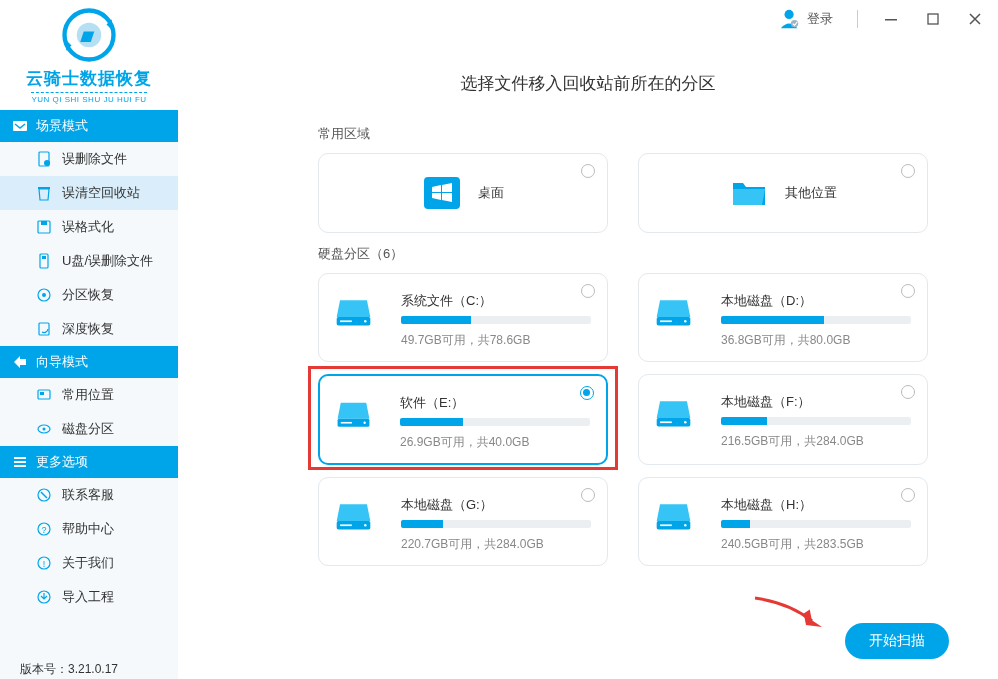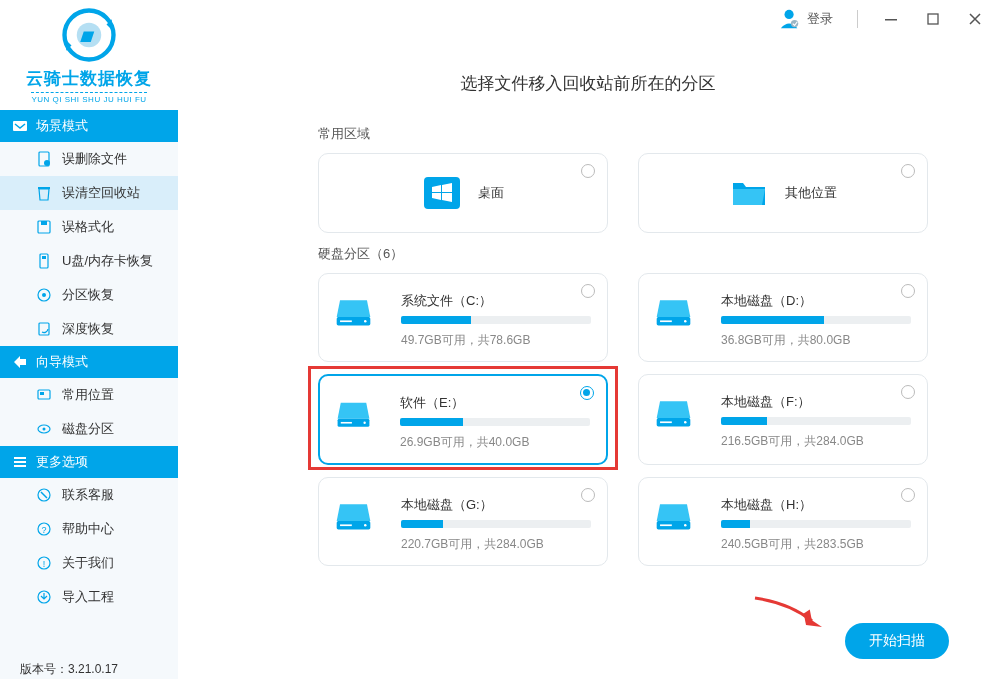--- a/index.html
+++ b/index.html
@@ -110,21 +110,21 @@
         </span>
       <span>误格式化</span>
     </div>
     <div class="menu-item">
       <span class="icon-sm">
           <svg width="16" height="16" viewBox="0 0 16 16">
             <rect x="4" y="1" width="8" height="14" rx="1" fill="none" stroke="#00a5e9" stroke-width="1.2"></rect>
             <rect x="6" y="3" width="4" height="3" fill="#00a5e9"></rect>
           </svg>
         </span>
-      <span>U盘/内存卡恢复</span>
+      <span>U盘/误删除文件</span>
     </div>
     <div class="menu-item">
       <span class="icon-sm">
           <svg width="16" height="16" viewBox="0 0 16 16">
             <circle cx="8" cy="8" r="6" fill="none" stroke="#00a5e9" stroke-width="1.2"></circle>
             <circle cx="8" cy="8" r="2" fill="#00a5e9"></circle>
           </svg>
         </span>
       <span>分区恢复</span>
     </div>

